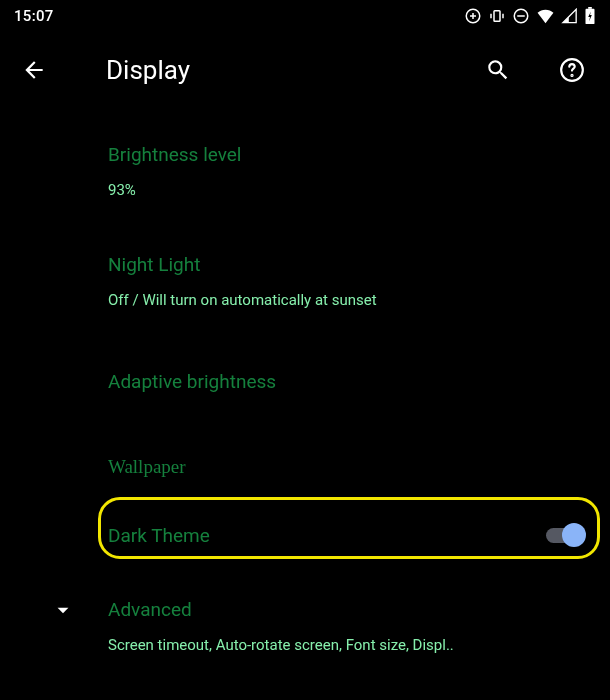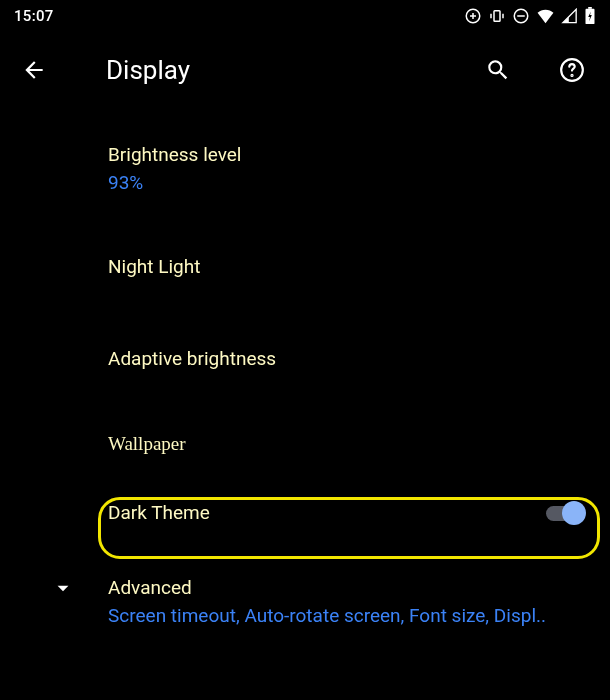--- a/index.html
+++ b/index.html
@@ -81,28 +81,28 @@
     justify-content: space-between;
     cursor: pointer;
   }
   .setting-text {
     flex: 1;
     min-width: 0;
   }
   .setting-title {
     font-size: 19px;
     font-weight: 400;
-    color: #fef9c3;
+    color: #15803d;
     line-height: 1.35;
   }
   .setting-sub {
-    font-size: 19px;
-    color: #3b82f6;
+    font-size: 15px;
+    color: #86efac;
     line-height: 1.35;
-    margin-top: 2px;
+    margin-top: 12px;
     white-space: nowrap;
     overflow: hidden;
     text-overflow: ellipsis;
   }
   .row-spacer {
     height: 20px;
   }
   .toggle {
     width: 42px;
     height: 26px;
@@ -228,20 +228,21 @@
       <div class="setting-title">Brightness level</div>
       <div class="setting-sub">93%</div>
     </div>
   </div>
 
   <div class="row-spacer"></div>
 
   <div class="setting-row">
     <div class="setting-text">
       <div class="setting-title">Night Light</div>
+      <div class="setting-sub">Off / Will turn on automatically at sunset</div>
     </div>
   </div>
 
   <div class="row-spacer"></div>
 
   <div class="setting-row">
     <div class="setting-text">
       <div class="setting-title">Adaptive brightness</div>
     </div>
   </div>

